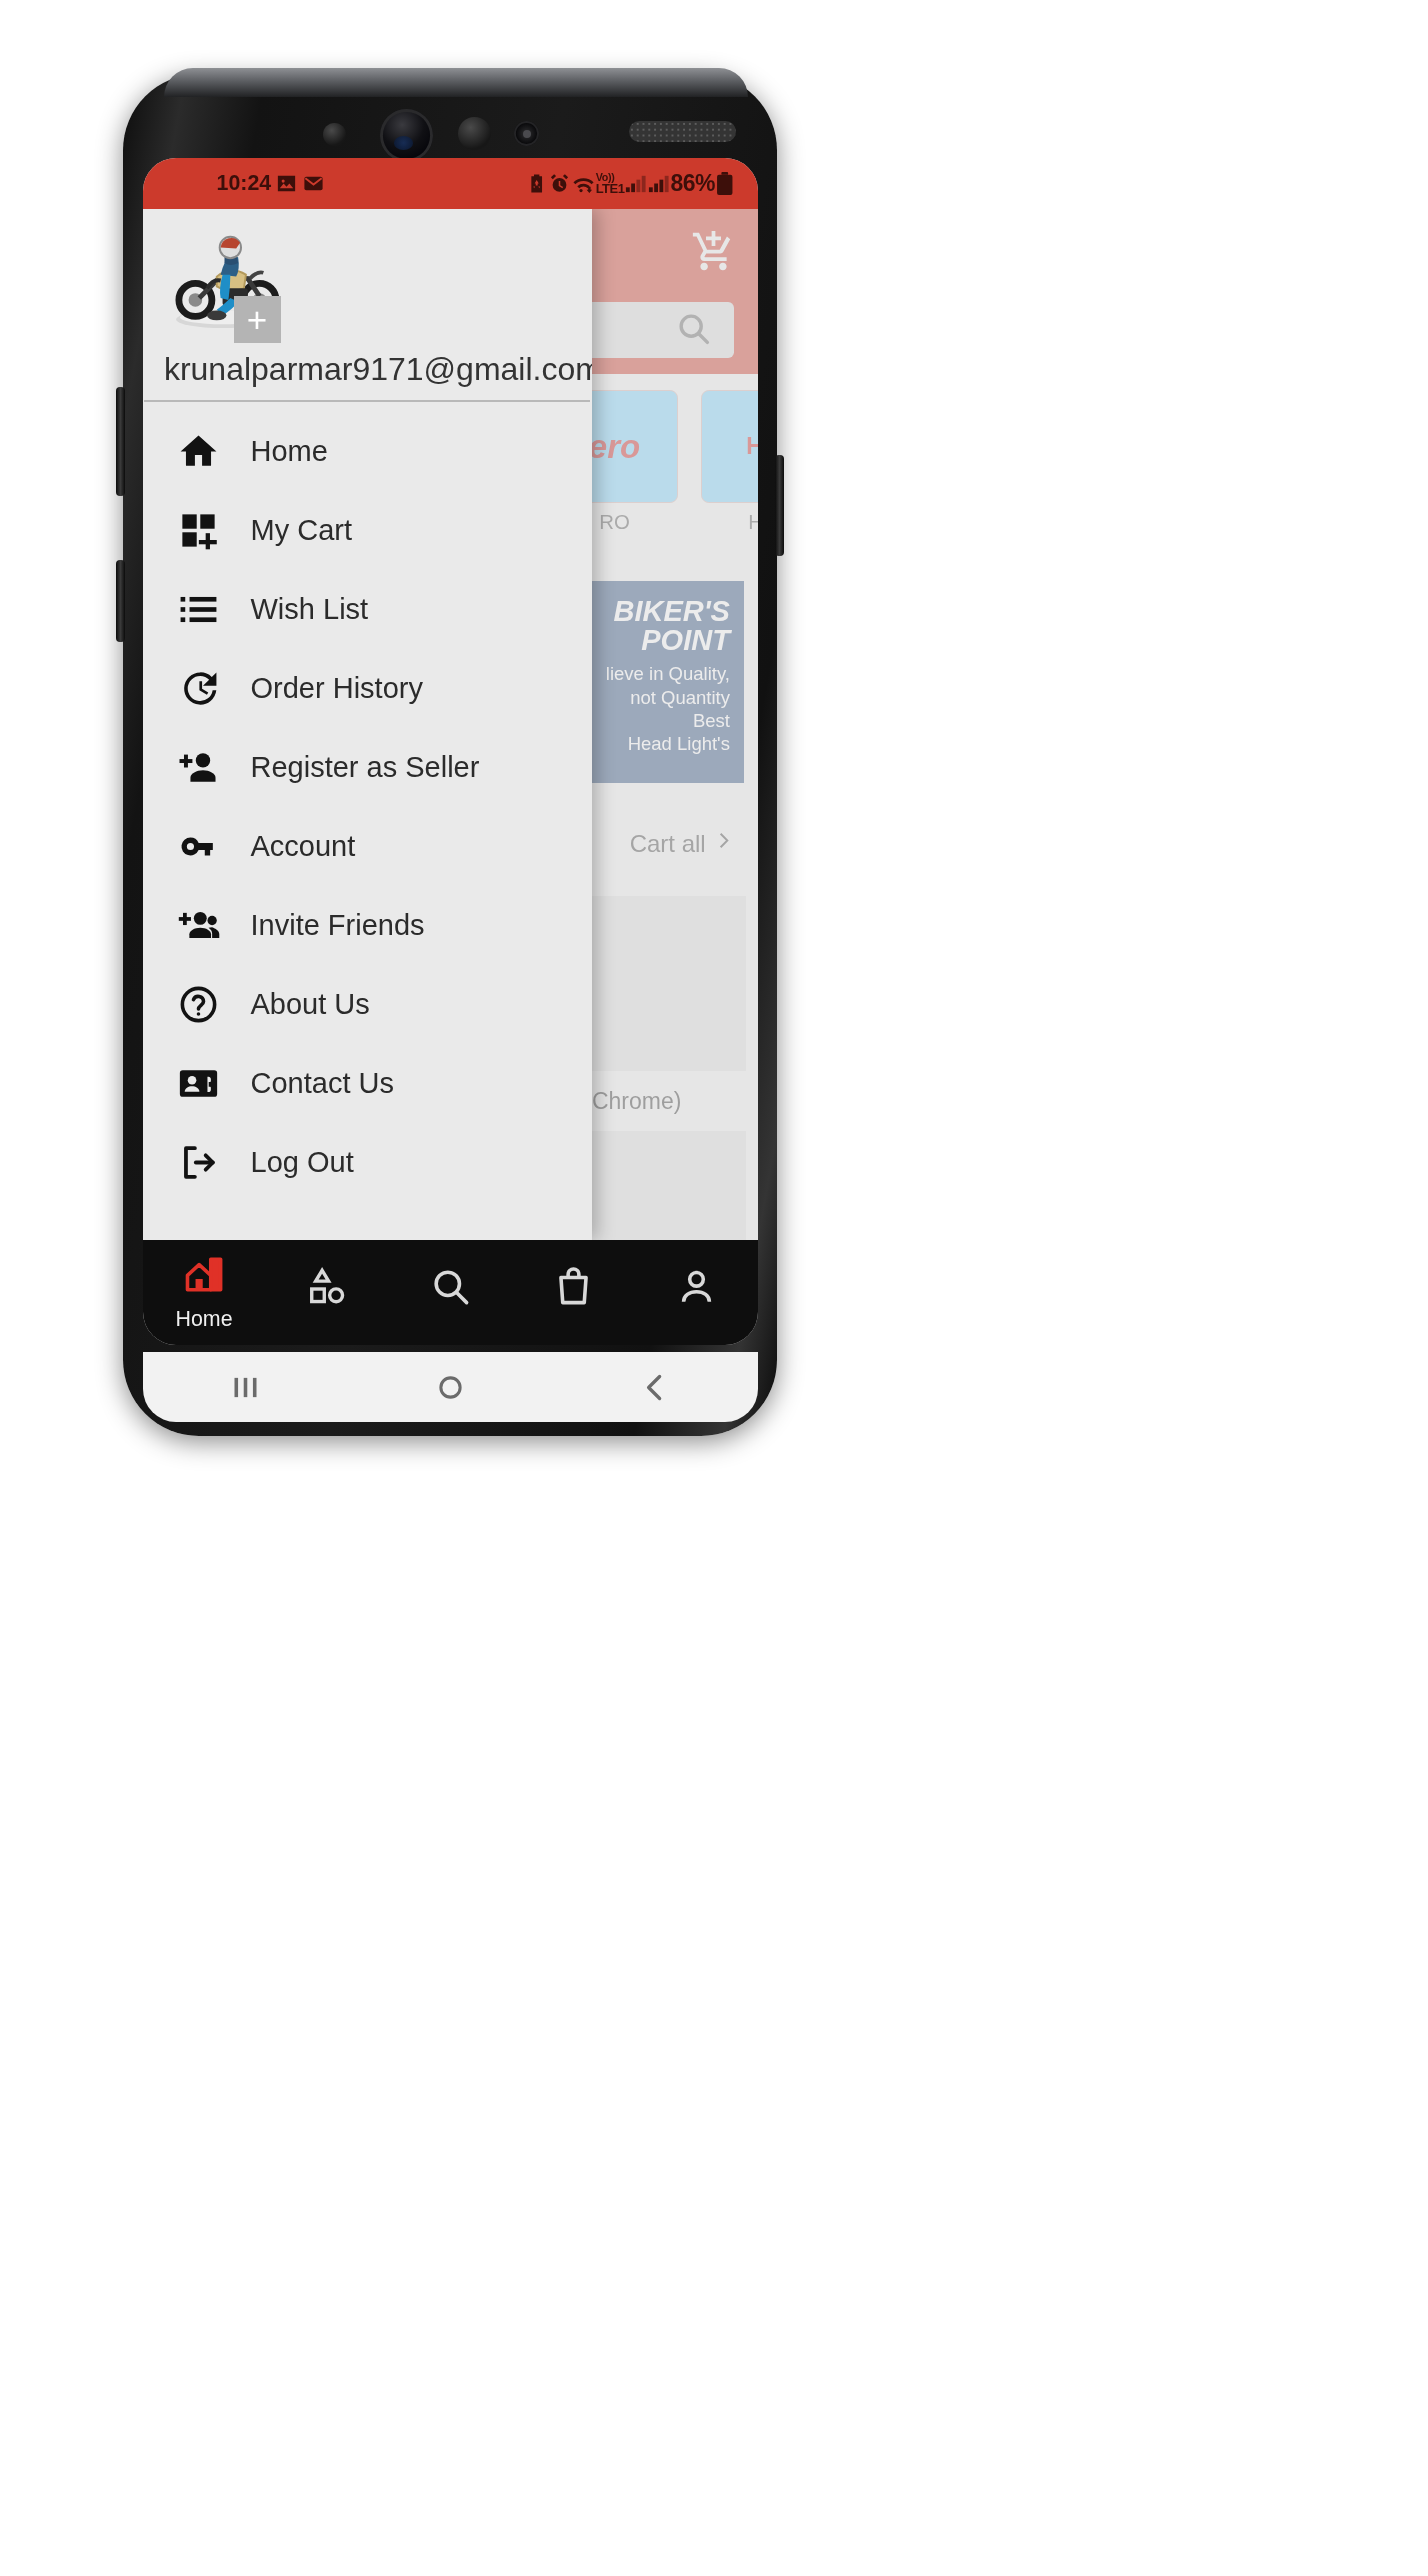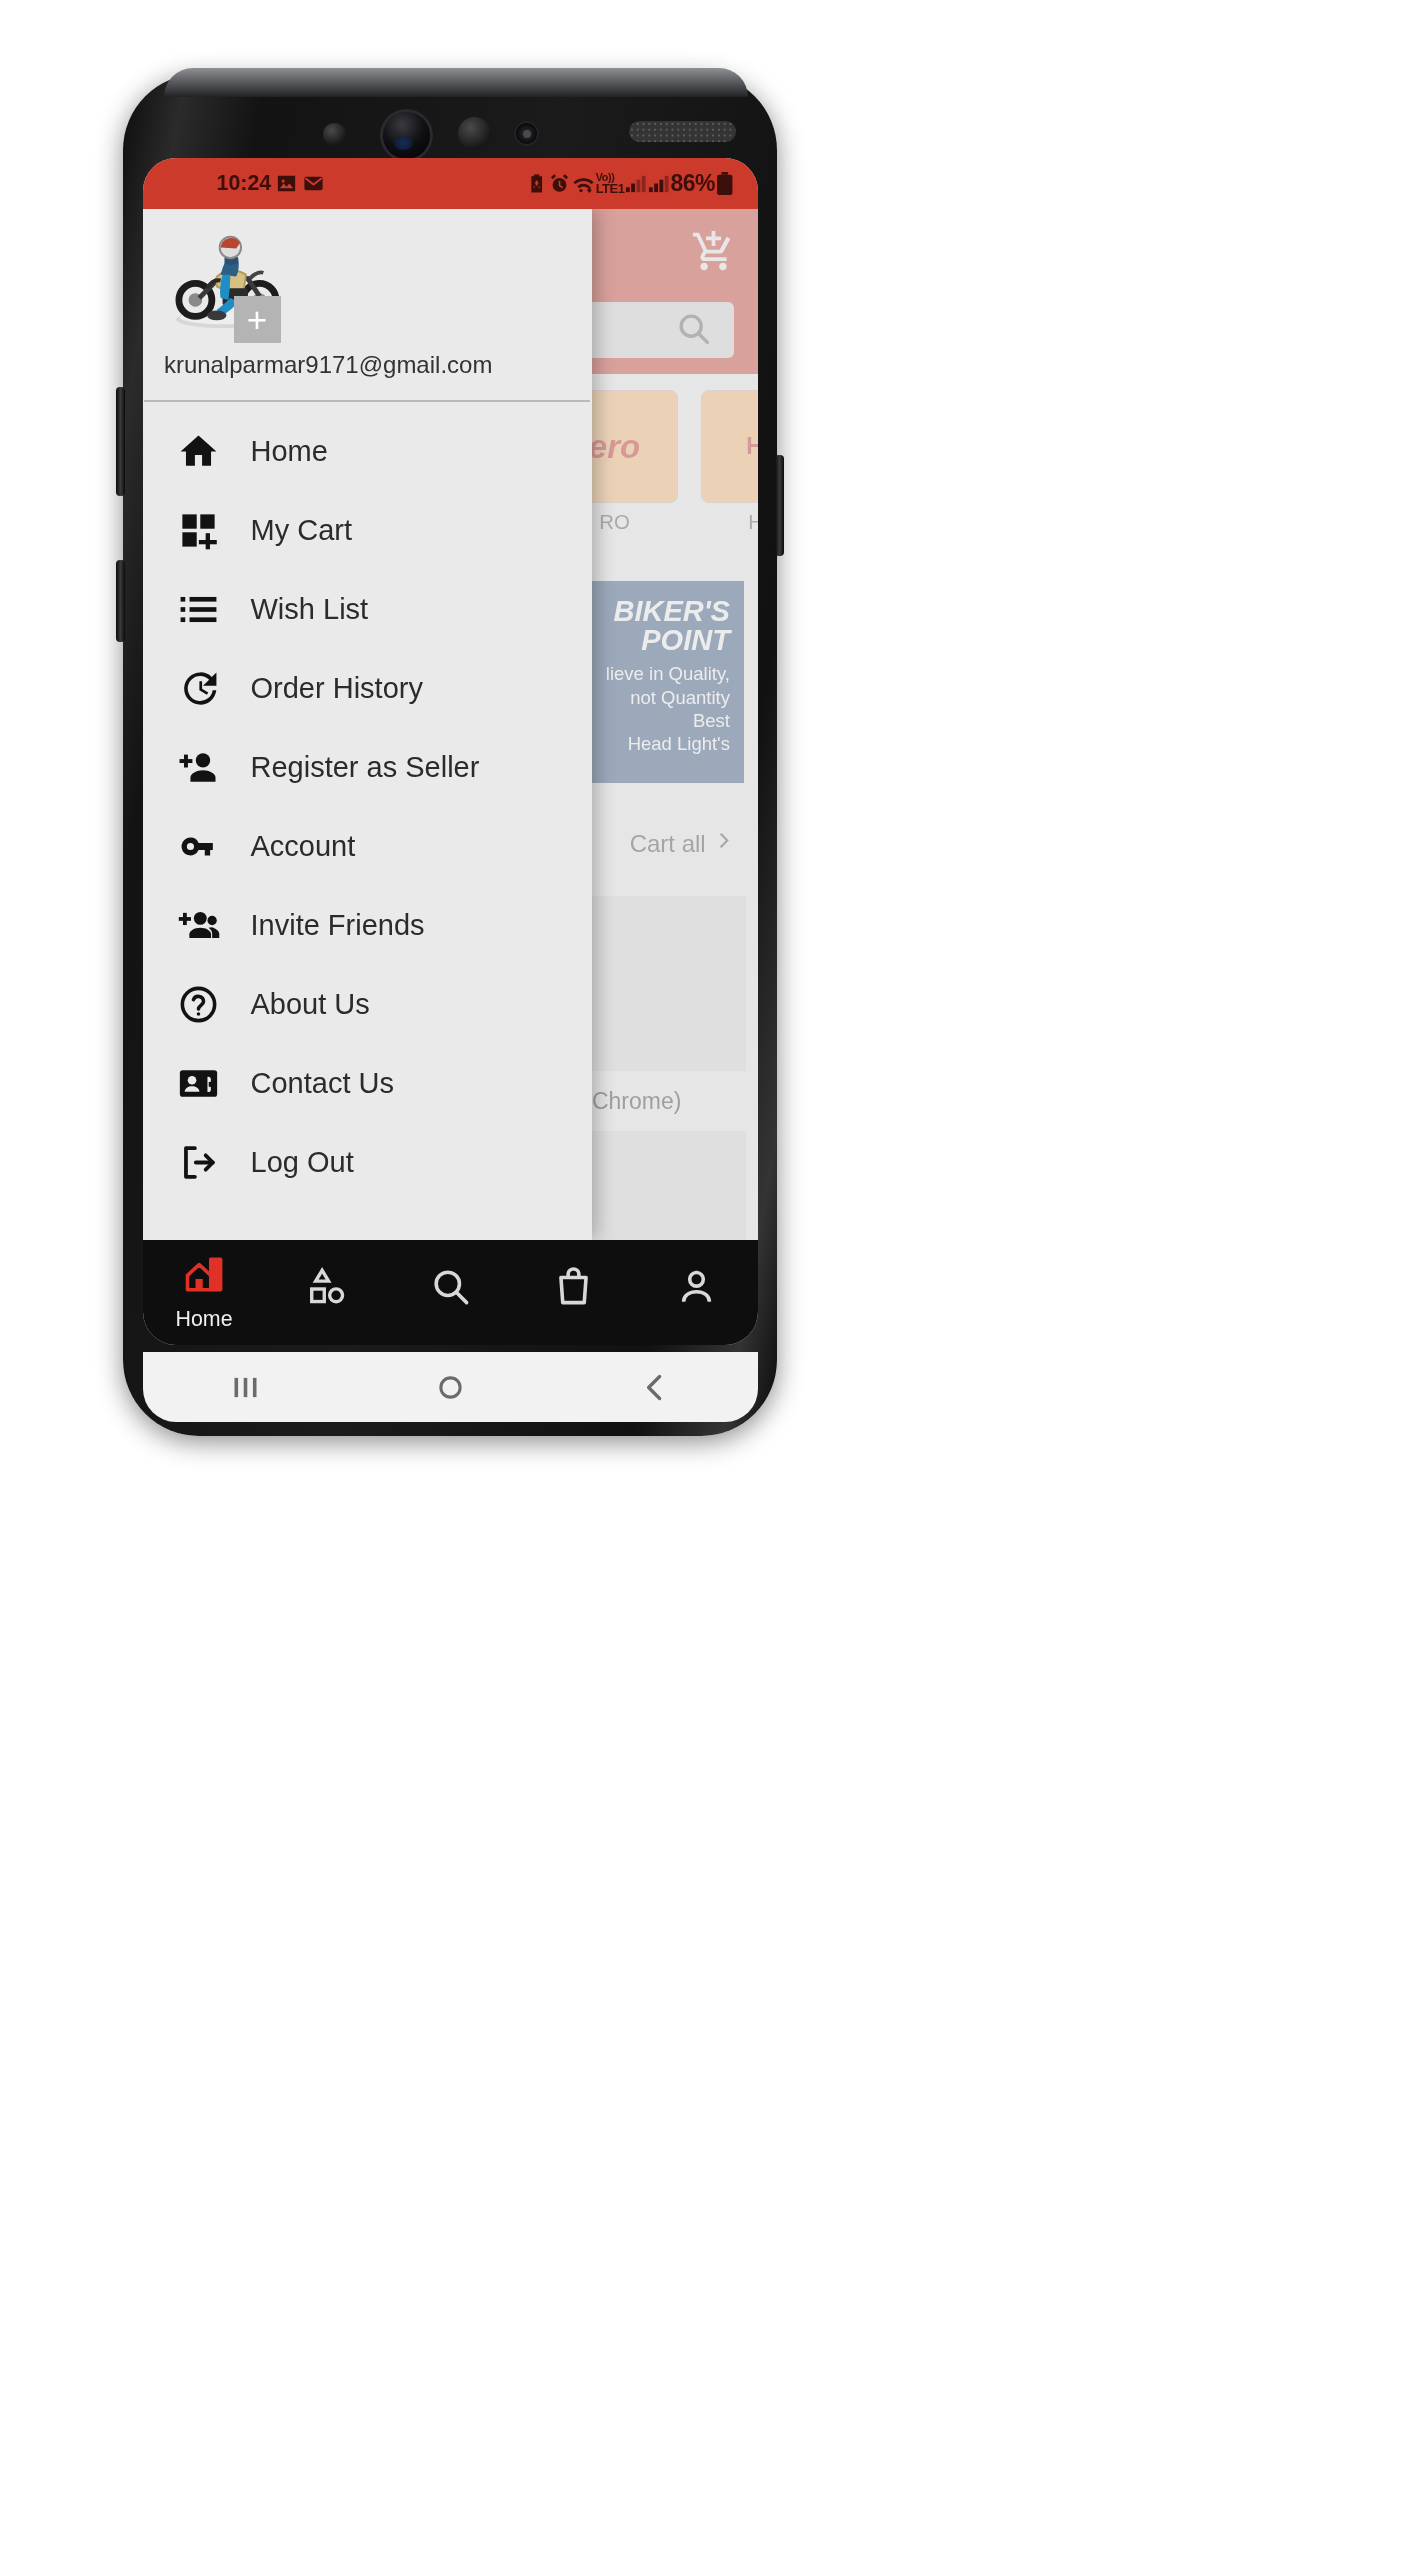--- a/index.html
+++ b/index.html
@@ -99,21 +99,21 @@
   #app-header { position:absolute; left:0; top:0; width:615px; height:165px; background:#cc3a2c; }
   .cart-ico { position:absolute; right:21.4px; top:19.5px; }
   #searchbar {
     position:absolute; left:58px; top:93px; width:533px; height:56px;
     background:#d9d9d9; border-radius:5.8px; display:flex; align-items:center; justify-content:flex-end;
     padding-right: 21.4px;
   }
   .brand-row { position:absolute; left:0; top:181px; width:615px; height:156px; }
   .brand-card {
     position:absolute; top:0; width:126px; height:113px;
-    border:1px solid #d4b4b0; border-radius:7.8px; background:#fdba74;
+    border:1px solid #d4b4b0; border-radius:7.8px; background:#7dd3fc;
     display:flex; align-items:center; justify-content:center;
     font-weight:900; color:#cc2222; font-size:33px; font-style:italic; overflow:hidden;
   }
   .brand-card.honda { color:#cc2222; font-size:23px; font-style:normal; }
   .brand-label { position:absolute; top:121px; width:126px; text-align:center; font-size:20.4px; color:#555; }
   .promo-card {
     position:absolute; left:416px; top:372px; width:185px; height:202px;
     background:#2f4f7e; color:#fff; padding:15.6px 13.6px;
     display:flex; flex-direction:column; align-items:flex-end; justify-content:flex-start;
     font-size:18.5px; line-height:1.25; text-align:right;
@@ -137,21 +137,21 @@
   }
   #drawer-header { position:relative; height:191px; }
   #avatar-wrap { position:absolute; left:23px; top:21.4px; width:119px; height:101px; }
   #avatar-badge {
     position:absolute; left:68px; top:66px; width:47px; height:47px;
     background:#b4b4b4; display:flex; align-items:center; justify-content:center;
     color:#fff; font-size:35px; line-height:1; font-weight:300;
   }
   #drawer-email {
     position:absolute; left:21.4px; top:142px;
-    font-size:24px; color:#333; white-space:nowrap;
+    font-size:32px; color:#333; white-space:nowrap;
   }
   #drawer-divider { height:1.9px; background:#b9b9b9; margin:0 1.9px; }
 
   .menu-list { padding-top: 9.7px; }
   .menu-item {
     display:flex; align-items:center;
     height: 79px; padding-left: 29px; cursor:pointer;
   }
   .menu-ico { width:54px; flex:0 0 54px; display:flex; align-items:center; justify-content:center; color:#121212; }
   .menu-ico svg { display:block; }

